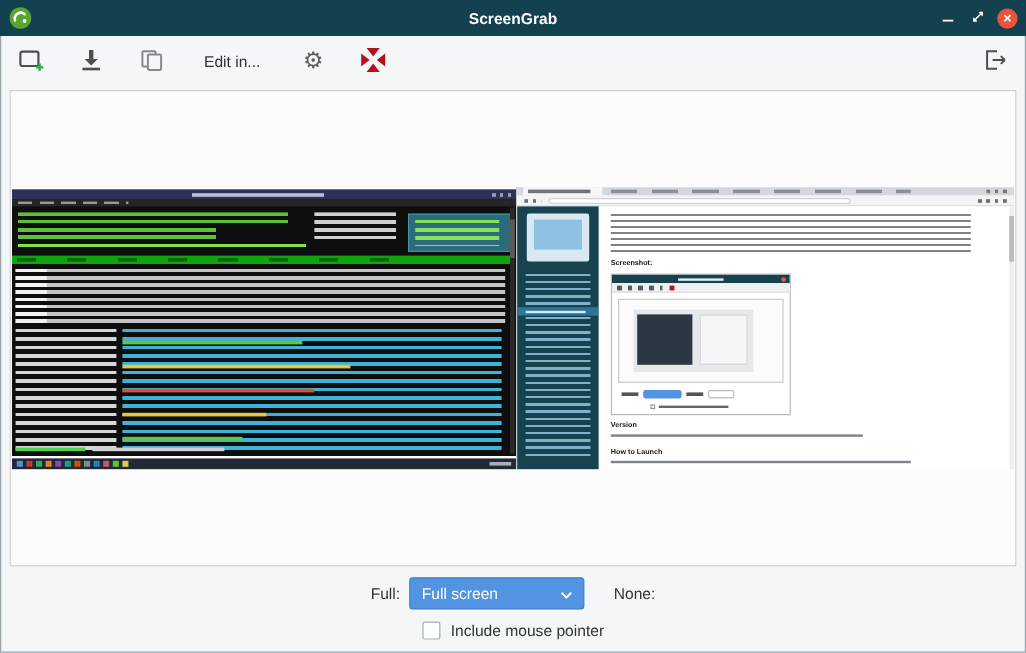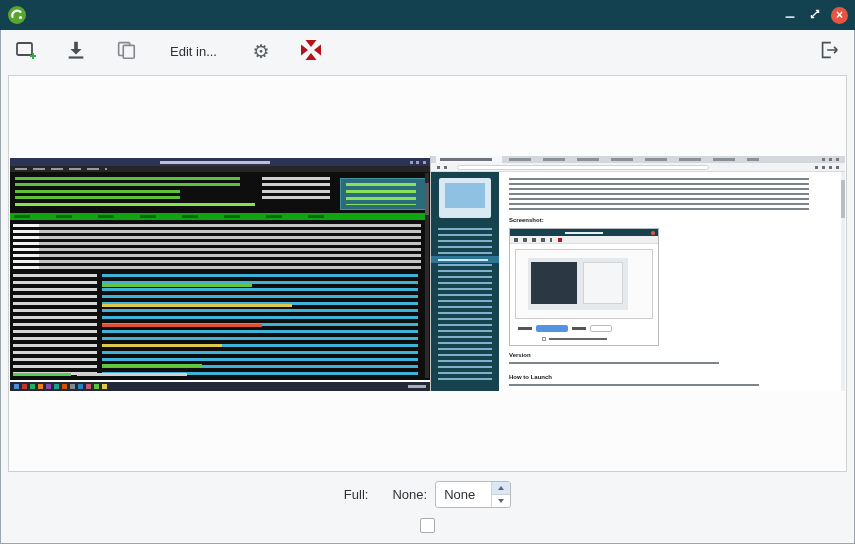--- a/index.html
+++ b/index.html
@@ -172,20 +172,21 @@
 <body>
 
 <div class="titlebar">
   <span class="logo">
     <svg viewBox="0 0 20 20" width="20" height="20">
       <circle cx="10" cy="10" r="9" fill="#58a62e"></circle>
       <path d="M5.5 12a5 5 0 0 1 8-5.2" stroke="#ffffff" stroke-width="2.2" fill="none" stroke-linecap="round"></path>
       <circle cx="13.5" cy="12.5" r="1.6" fill="#ffffff"></circle>
     </svg>
   </span>
+  <div class="win-title">ScreenGrab</div>
   <div class="win-buttons">
     <button class="winbtn">
       <span>
         <svg viewBox="0 0 18 18" width="16" height="16">
             <path d="M4 12.5h10" stroke="#ffffff" stroke-width="1.6"></path>
           </svg>
       </span>
     </button>
     <button class="winbtn">
       <span>
@@ -336,29 +337,27 @@
       <span class="ti"></span>
       <span class="t-clock"></span>
     </div>
 
   </div>
 </div>
 
 <div class="footer">
   <div class="row">
     <span class="lbl">Full:</span>
-    <span class="lbl delay-lbl">None:</span>
-    <div class="spin">
-      <span class="spin-text">None</span>
-      <span class="spin-btns">
-        <span class="spin-up">
-            <span class="tri-up"></span>
-          </span>
-        <span class="spin-down">
-            <span class="tri-down"></span>
-          </span>
+    <div class="combo">
+      <span class="combo-text">Full screen</span>
+      <span>
+        <svg viewBox="0 0 10 6" width="10" height="6">
+            <path d="M1 1l4 4 4-4" stroke="#ffffff" stroke-width="1.6" fill="none"></path>
+          </svg>
       </span>
     </div>
+    <span class="lbl delay-lbl">None:</span>
   </div>
   <div class="check-row">
     <span class="checkbox"></span>
+    <span class="check-lbl">Include mouse pointer</span>
   </div>
 </div>
 
 </body></html>

